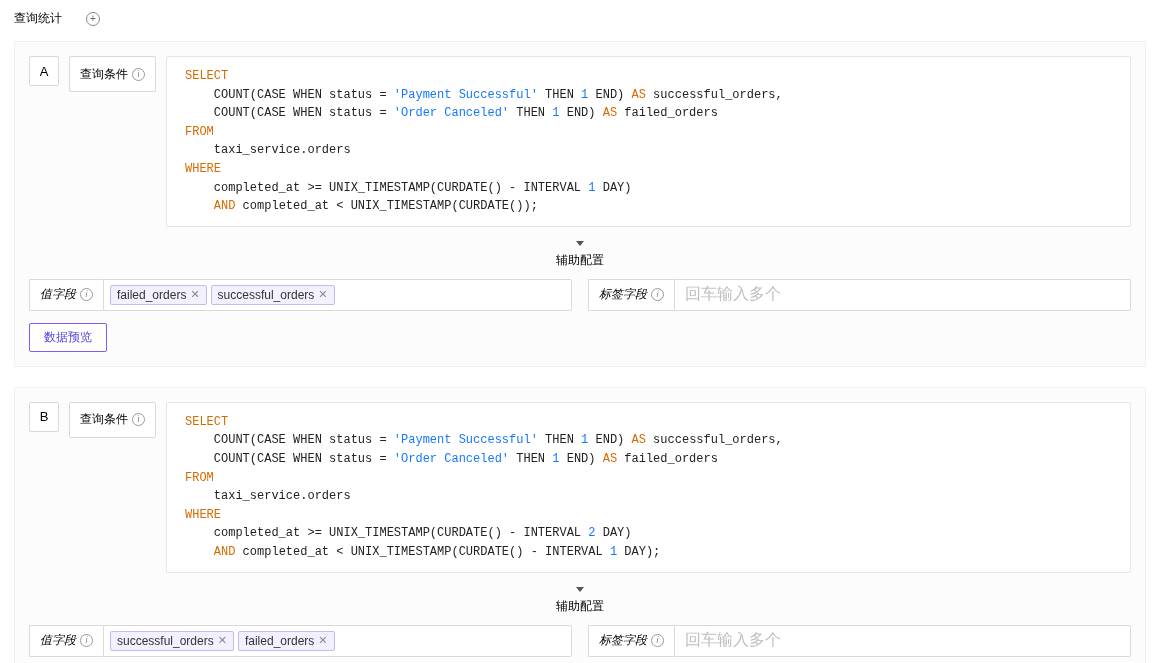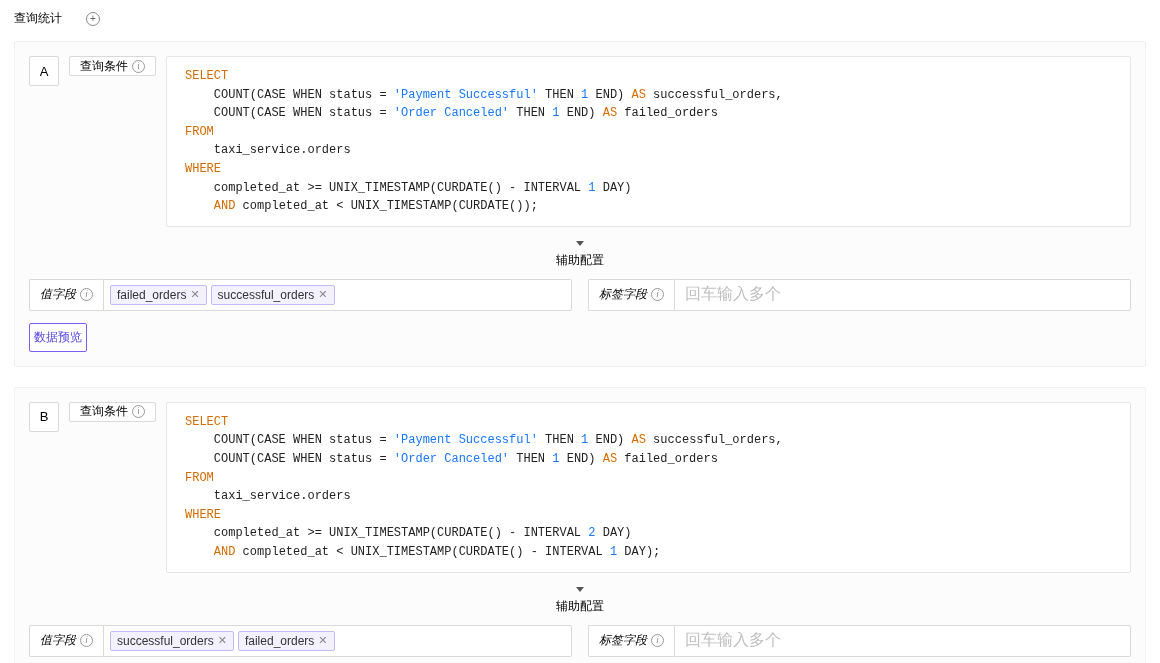--- a/index.html
+++ b/index.html
@@ -54,21 +54,21 @@
       height: 30px;
       display: inline-flex;
       align-items: center;
       justify-content: center;
       border-radius: 2px;
       font-size: 13px;
     }
     .query-cond-label {
       border: 1px solid #d9d9d9;
       background: #fff;
-      height: 20px;
+      height: 36px;
       padding: 0 10px;
       display: inline-flex;
       align-items: center;
       gap: 4px;
       border-radius: 2px;
       font-size: 12px;
     }
     .info-icon {
       width: 13px;
       height: 13px;
@@ -167,21 +167,21 @@
     }
     .placeholder-text {
       color: #bfbfbf;
       font-size: 16px;
       padding-left: 4px;
     }
     .preview-btn {
       border: 1px solid #7c5cff;
       color: #5546e0;
       background: #fff;
-      padding: 5px 4px;
+      padding: 5px 14px;
       border-radius: 2px;
       font-size: 12px;
       cursor: pointer;
     }
   </style>
 </head>
 <body>
 
 <div class="page-title-row">
   <span class="page-title-text">查询统计</span>

